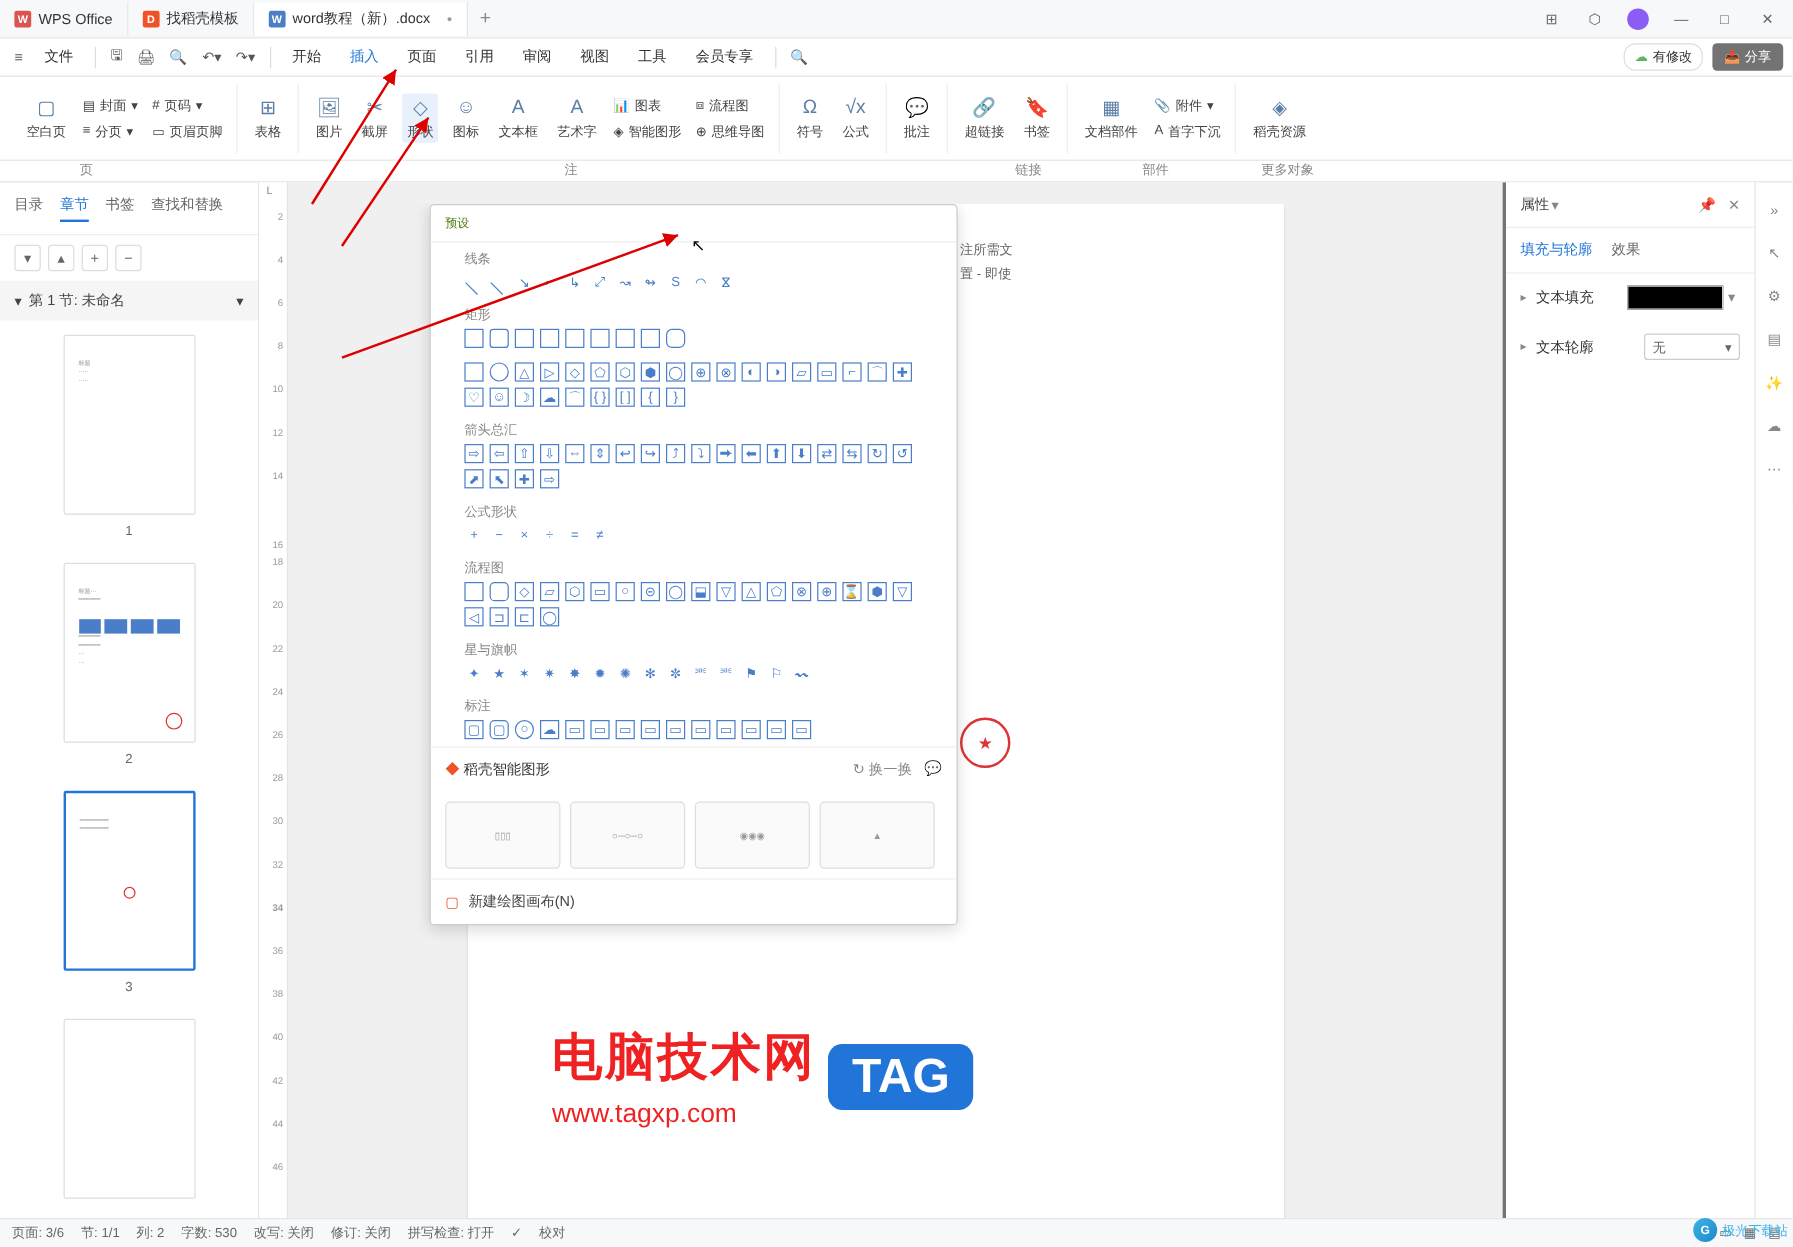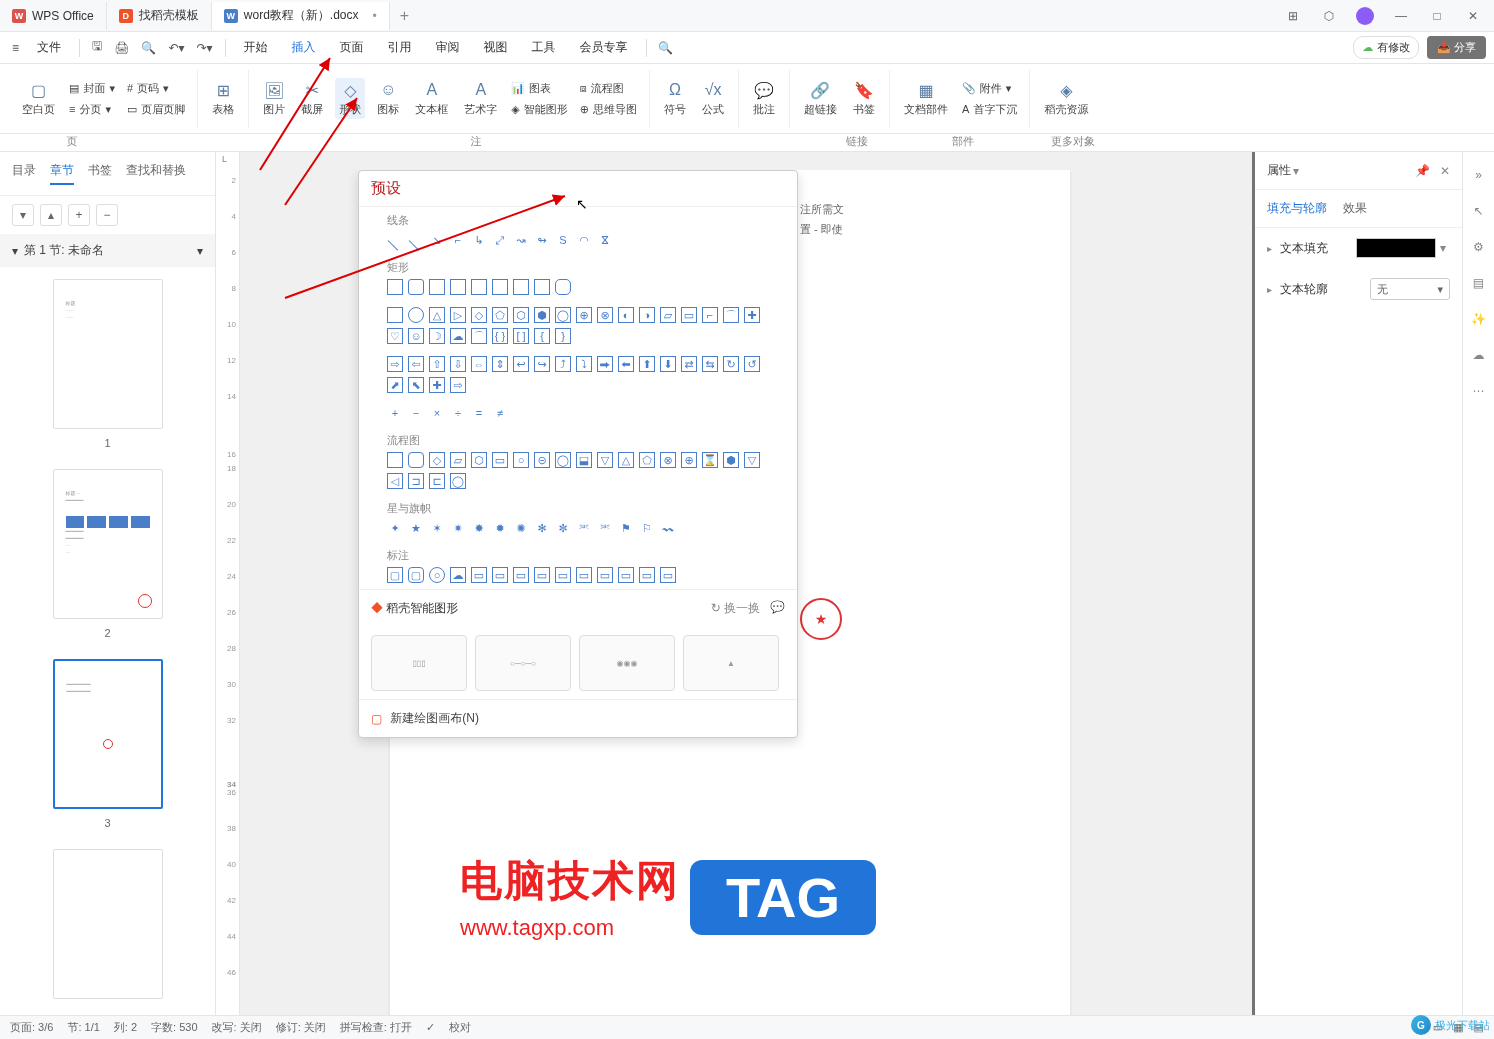--- a/index.html
+++ b/index.html
@@ -51,24 +51,24 @@
 .center{flex:1;display:flex;position:relative;background:#f0f0f0}
 .vruler{width:24px;background:#fff;border-right:1px solid #e5e5e5;position:relative;font-size:8px;color:#999}
 .vruler div{position:absolute;right:3px}
 .hruler{height:18px;background:#fff;border-bottom:1px solid #e5e5e5;position:absolute;top:0;left:24px;right:0;font-size:8px;color:#999;white-space:nowrap;overflow:hidden}
 .hruler span{display:inline-block;width:18px;text-align:center}
 .doc-area{flex:1;margin-top:18px;position:relative;overflow:hidden}
 .page{position:absolute;background:#fff;box-shadow:0 1px 3px rgba(0,0,0,.1)}
 .page1{left:150px;top:0;width:680px;height:900px}
 .watermark{position:absolute;bottom:80px;left:220px;display:flex;align-items:center;gap:10px}
 .wm-text{color:#e22;font-size:42px;font-weight:bold;letter-spacing:2px}
-.wm-tag{background:#2175d9;color:#fff;font-size:56px;font-weight:bold;padding:5px 36px;border-radius:12px}
+.wm-tag{background:#2175d9;color:#fff;font-size:40px;font-weight:bold;padding:5px 20px;border-radius:12px}
 .wm-url{color:#e22;font-size:22px;margin-top:6px}
 .shapes-popup{position:absolute;left:118px;top:0;width:440px;background:#fff;border:1px solid #ccc;box-shadow:0 4px 12px rgba(0,0,0,.15);border-radius:4px;z-index:100}
-.sp-hdr{padding:8px 12px;font-size:15px;color:#b91c1c;border-bottom:1px solid #eee}
+.sp-hdr{padding:8px 12px;font-size:10px;color:#4d7c0f;border-bottom:1px solid #eee}
 .sp-sec{padding:6px 28px}
 .sp-sec-title{font-size:11px;color:#888;margin-bottom:4px}
 .sp-row{display:flex;gap:5px;flex-wrap:wrap}
 .sp-shape{width:16px;height:16px;border:1.2px solid #4a7ec9;cursor:pointer;display:inline-flex;align-items:center;justify-content:center;font-size:11px;color:#4a7ec9}
 .sp-line{border:none;border-top:1.2px solid #4a7ec9;width:14px;height:0;transform-origin:left}
 .sp-smart{padding:10px 12px;border-top:1px solid #eee;display:flex;align-items:center;justify-content:space-between;font-size:12px}
 .sp-templates{display:flex;gap:8px;padding:8px 12px}
 .sp-tpl{width:96px;height:56px;border:1px solid #ddd;border-radius:4px;background:#fafafa;cursor:pointer;display:flex;align-items:center;justify-content:center;font-size:8px;color:#999}
 .sp-canvas{padding:10px 12px;border-top:1px solid #eee;display:flex;align-items:center;gap:8px;font-size:12px;color:#444;cursor:pointer}
 .right-panel{width:210px;border-left:3px solid #737373;background:#fff}
@@ -310,21 +310,21 @@
         <div style="top: 240px;">14</div>
         <div style="top: 278px; margin-top: 20px;">16</div>
         <div style="top: 312px;">18</div>
         <div style="top: 348px;">20</div>
         <div style="top: 384px;">22</div>
         <div style="top: 420px;">24</div>
         <div style="top: 456px;">26</div>
         <div style="top: 492px;">28</div>
         <div style="top: 528px;">30</div>
         <div style="top: 564px;">32</div>
-        <div style="top: 628px; font-weight: bold;">34</div>
+        <div style="top: 600px; font-weight: bold;">34</div>
         <div style="top: 636px;">36</div>
         <div style="top: 672px;">38</div>
         <div style="top: 708px;">40</div>
         <div style="top: 744px;">42</div>
         <div style="top: 780px;">44</div>
         <div style="top: 816px;">46</div>
       </div>
     <div class="doc-area">
       <div class="page page1"></div>
       <div class="doc-txt">
@@ -396,20 +396,21 @@
             <span class="sp-shape">☽</span>
             <span class="sp-shape">☁</span>
             <span class="sp-shape">⌒</span>
             <span class="sp-shape">{ }</span>
             <span class="sp-shape">[ ]</span>
             <span class="sp-shape">{</span>
             <span class="sp-shape">}</span>
           </div>
         </div>
         <div class="sp-sec">
+          <div class="sp-sec-title">箭头总汇</div>
           <div class="sp-row">
             <span class="sp-shape">⇨</span>
             <span class="sp-shape">⇦</span>
             <span class="sp-shape">⇧</span>
             <span class="sp-shape">⇩</span>
             <span class="sp-shape">⇔</span>
             <span class="sp-shape">⇕</span>
             <span class="sp-shape">↩</span>
             <span class="sp-shape">↪</span>
             <span class="sp-shape">⤴</span>
@@ -422,20 +423,21 @@
             <span class="sp-shape">⇆</span>
             <span class="sp-shape">↻</span>
             <span class="sp-shape">↺</span>
             <span class="sp-shape">⬈</span>
             <span class="sp-shape">⬉</span>
             <span class="sp-shape">✚</span>
             <span class="sp-shape">⇨</span>
           </div>
         </div>
         <div class="sp-sec">
+          <div class="sp-sec-title">公式形状</div>
           <div class="sp-row">
             <span class="sp-shape" style="border:none">+</span>
             <span class="sp-shape" style="border:none">−</span>
             <span class="sp-shape" style="border:none">×</span>
             <span class="sp-shape" style="border:none">÷</span>
             <span class="sp-shape" style="border:none">=</span>
             <span class="sp-shape" style="border:none">≠</span>
           </div>
         </div>
         <div class="sp-sec">

